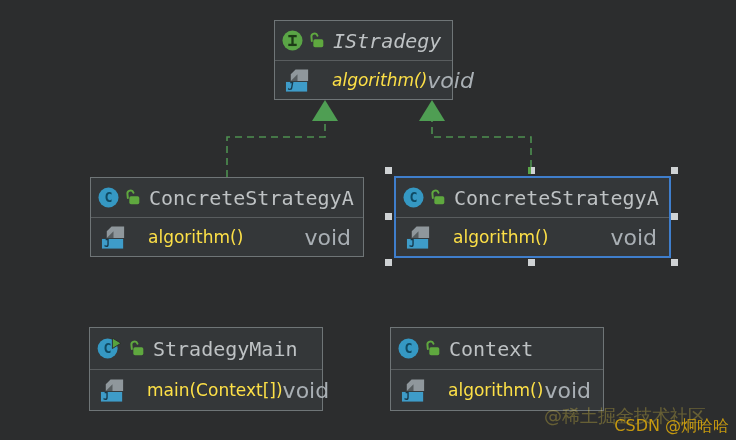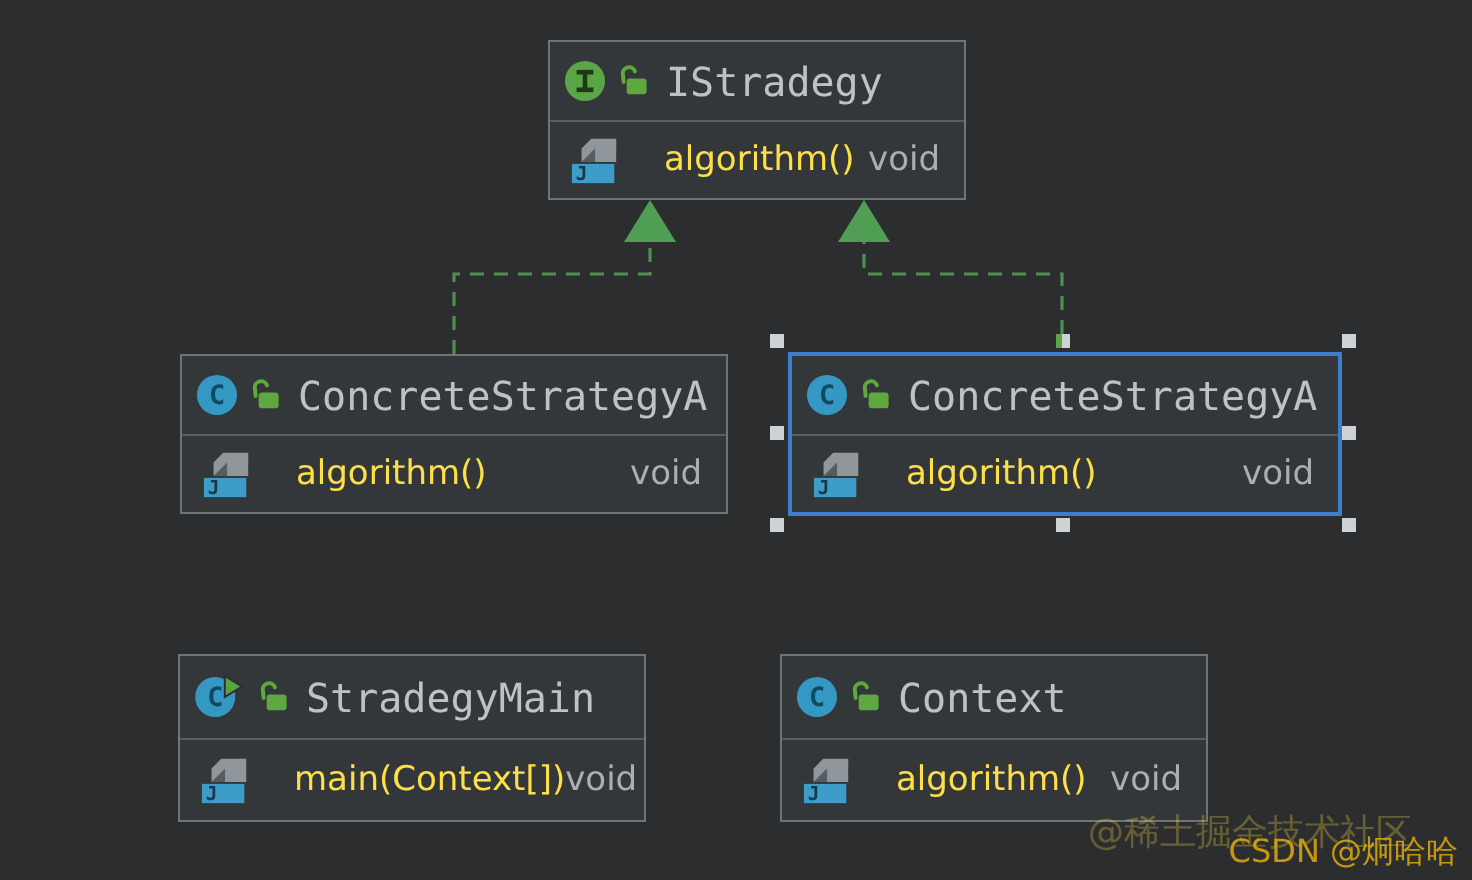--- a/index.html
+++ b/index.html
@@ -25,21 +25,21 @@
   }
   .node.tall .node-body{height:40px;}
   .node-title{
     font-family:"DejaVu Sans Mono", monospace;
     font-size:20px;color:#bec2c4;margin-left:8px;white-space:nowrap;
   }
   .method-name{
     font-size:17px;color:#fde047;margin-left:21px;white-space:nowrap;
   }
   .method-type{
-    font-size:17px;color:#a9afb4;margin-left:auto;white-space:nowrap;
+    font-size:22px;color:#a9afb4;margin-left:auto;white-space:nowrap;
   }
   .icon{display:inline-flex;flex:none;}
   .lock{margin-left:6px;}
   
   .handle{
     position:absolute;width:7px;height:7px;background:#cfd2d4;
   }
   .handle.link-anchor{
     background:linear-gradient(90deg,#59a548 0 45%,#cfd2d4 45%);
   }
@@ -64,21 +64,21 @@
     <g>
       <path d="M227 177 V137 H325 V121" fill="none" stroke="#4e9050" stroke-width="1.6" stroke-dasharray="7 5"></path>
       <polygon points="325,100 312,121 338,121" fill="#4f9e53"></polygon>
     </g>
     <g>
       <path d="M531 167 V137 H432 V121" fill="none" stroke="#4e9050" stroke-width="1.6" stroke-dasharray="7 5"></path>
       <polygon points="432,100 419,121 445,121" fill="#4f9e53"></polygon>
     </g>
   </svg>
 
-  <div class="node" style="left:274px;top:20px;width:209px;height:80px;">
+  <div class="node" style="left:274px;top:20px;width:179px;height:80px;font-style:italic;">
     <div class="node-header">
       <span class="icon">
         <svg width="21" height="21" viewBox="0 0 22 22">
           <circle cx="11" cy="11" r="10.5" fill="#5aa546"></circle>
           <g fill="#1d3a17">
             <rect x="6.6" y="5.2" width="8.8" height="2.4"></rect>
             <rect x="9.8" y="5.2" width="2.4" height="11.6"></rect>
             <rect x="6.6" y="14.4" width="8.8" height="2.4"></rect>
           </g>
         </svg>

